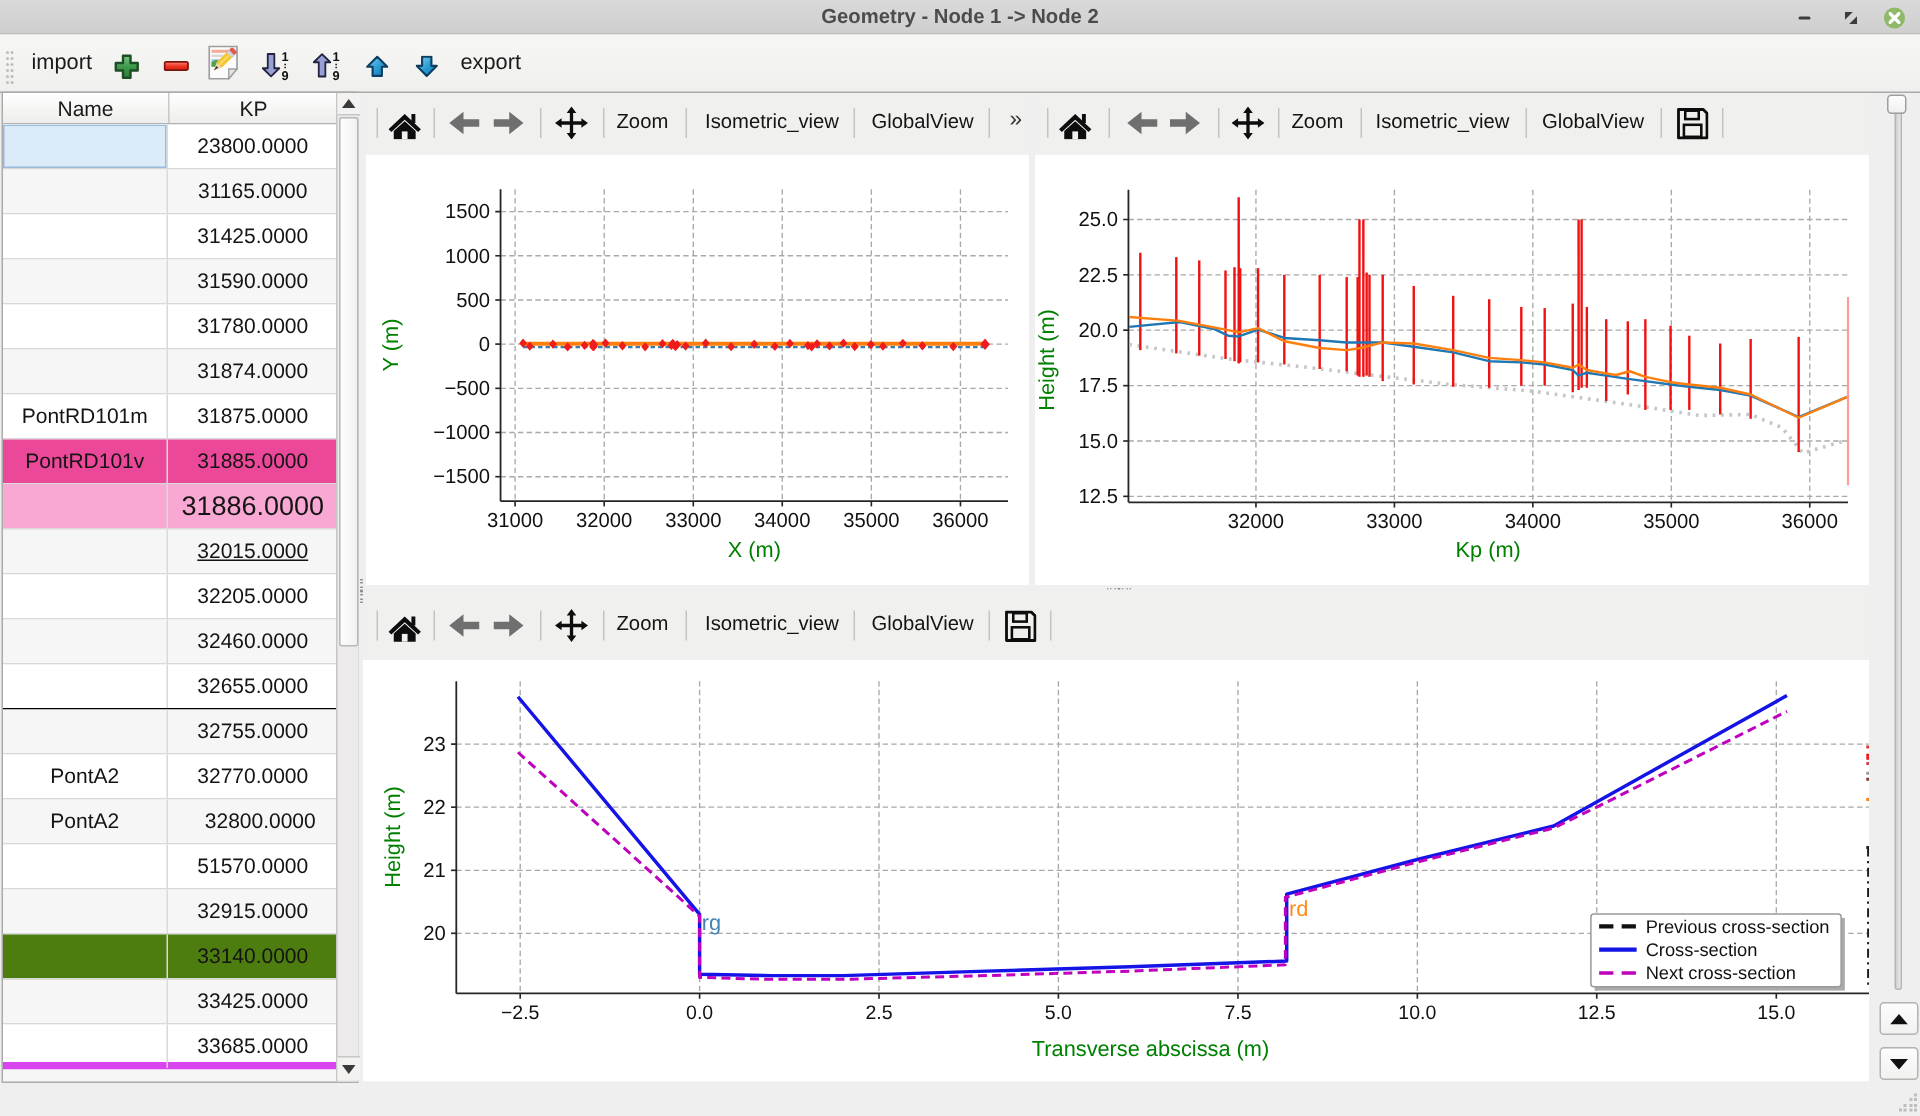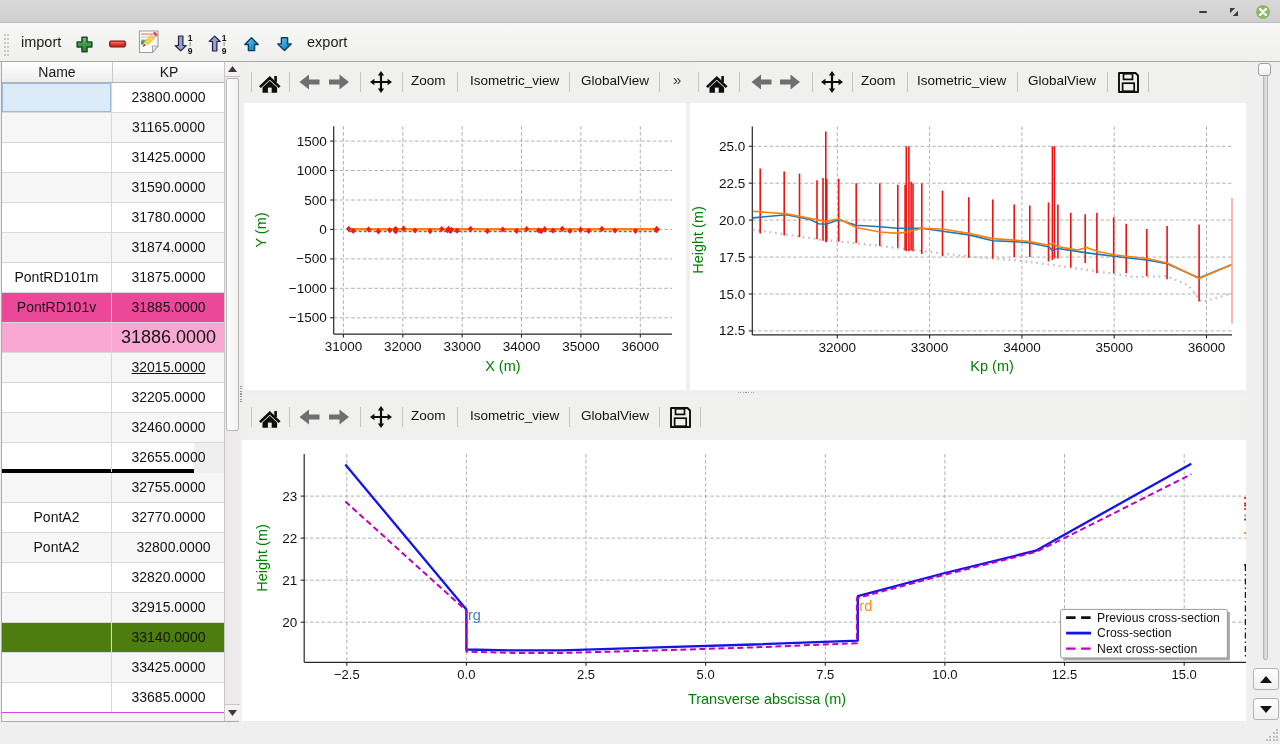--- a/index.html
+++ b/index.html
@@ -1,13 +1,14 @@
 <!DOCTYPE html>
 <html><head><meta charset="utf-8"><title>Geometry</title><style>html,body{margin:0;padding:0;}body{width:1280px;height:744px;position:relative;overflow:hidden;font-family:"Liberation Sans",sans-serif;background:#efefef;}*{box-sizing:border-box;}</style></head><body>
 <div style="position:absolute;left:0;top:0;width:1280px;height:23px;background:linear-gradient(#d9d9d9,#cfcfcf);border-bottom:1px solid #bcbcbc;">
+    <div style="position:absolute;left:0;right:0;top:3px;text-align:center;font-size:13.5px;font-weight:bold;color:#4c4c4c;">Geometry - Node 1 -&gt; Node 2</div>
     <div style="position:absolute;left:1199px;top:10.5px;width:8px;height:2.5px;background:#3c3c3c;border-radius:1px;"></div>
     <svg width="8" height="8" style="position:absolute;left:1230px;top:8px" viewBox="0 0 8 8">
       <path d="M0 0 L5.2 0 L0 5.2 Z" fill="#3c3c3c"></path>
       <path d="M8 2.8 L8 8 L2.8 8 Z" fill="#3c3c3c"></path>
     </svg>
     <div style="position:absolute;left:1256px;top:5px;width:14px;height:14px;border-radius:50%;background:#90b869;">
       <svg width="8" height="8" style="position:absolute;left:3px;top:3px" viewBox="0 0 8 8">
         <path d="M1 1 L7 7 M7 1 L1 7" stroke="#ffffff" stroke-width="2.2" stroke-linecap="round"></path>
       </svg>
     </div>
@@ -143,53 +144,53 @@
     <div style="position:absolute;left:111px;top:0;width:111px;height:29px;text-align:center;line-height:29px;text-decoration:underline;">32015.0000</div>
   </div>
 <div style="position:absolute;left:2px;top:383px;width:222px;height:30px;background:#ffffff;border-bottom:1px solid #d9d9d9;font-size:14px;color:#141414;">
     <div style="position:absolute;left:0;top:0;width:110px;height:29px;border-right:1px solid #d9d9d9;text-align:center;line-height:29px;"></div>
     <div style="position:absolute;left:111px;top:0;width:111px;height:29px;text-align:center;line-height:29px;">32205.0000</div>
   </div>
 <div style="position:absolute;left:2px;top:413px;width:222px;height:30px;background:#f6f6f6;border-bottom:1px solid #d9d9d9;font-size:14px;color:#141414;">
     <div style="position:absolute;left:0;top:0;width:110px;height:29px;border-right:1px solid #d9d9d9;text-align:center;line-height:29px;"></div>
     <div style="position:absolute;left:111px;top:0;width:111px;height:29px;text-align:center;line-height:29px;">32460.0000</div>
   </div>
-<div style="position:absolute;left:2px;top:443px;width:192px;height:30px;background:#ffffff;border-bottom:4px solid #000000;font-size:14px;color:#141414;">
+<div style="position:absolute;left:2px;top:443px;width:222px;height:30px;background:#ffffff;border-bottom:1px solid #000000;font-size:14px;color:#141414;">
     <div style="position:absolute;left:0;top:0;width:110px;height:29px;border-right:1px solid #d9d9d9;text-align:center;line-height:29px;"></div>
     <div style="position:absolute;left:111px;top:0;width:111px;height:29px;text-align:center;line-height:29px;">32655.0000</div>
   </div>
 <div style="position:absolute;left:2px;top:473px;width:222px;height:30px;background:#f6f6f6;border-bottom:1px solid #d9d9d9;font-size:14px;color:#141414;">
     <div style="position:absolute;left:0;top:0;width:110px;height:29px;border-right:1px solid #d9d9d9;text-align:center;line-height:29px;"></div>
     <div style="position:absolute;left:111px;top:0;width:111px;height:29px;text-align:center;line-height:29px;">32755.0000</div>
   </div>
 <div style="position:absolute;left:2px;top:503px;width:222px;height:30px;background:#ffffff;border-bottom:1px solid #d9d9d9;font-size:14px;color:#141414;">
     <div style="position:absolute;left:0;top:0;width:110px;height:29px;border-right:1px solid #d9d9d9;text-align:center;line-height:29px;">PontA2</div>
     <div style="position:absolute;left:111px;top:0;width:111px;height:29px;text-align:center;line-height:29px;">32770.0000</div>
   </div>
 <div style="position:absolute;left:2px;top:533px;width:222px;height:30px;background:#f6f6f6;border-bottom:1px solid #d9d9d9;font-size:14px;color:#141414;">
     <div style="position:absolute;left:0;top:0;width:110px;height:29px;border-right:1px solid #d9d9d9;text-align:center;line-height:29px;">PontA2</div>
     <div style="position:absolute;left:111px;top:0;width:111px;height:29px;text-align:center;line-height:29px;padding-left:10px;">32800.0000</div>
   </div>
 <div style="position:absolute;left:2px;top:563px;width:222px;height:30px;background:#ffffff;border-bottom:1px solid #d9d9d9;font-size:14px;color:#141414;">
     <div style="position:absolute;left:0;top:0;width:110px;height:29px;border-right:1px solid #d9d9d9;text-align:center;line-height:29px;"></div>
-    <div style="position:absolute;left:111px;top:0;width:111px;height:29px;text-align:center;line-height:29px;">32820.0000</div>
+    <div style="position:absolute;left:111px;top:0;width:111px;height:29px;text-align:center;line-height:29px;">51570.0000</div>
   </div>
 <div style="position:absolute;left:2px;top:593px;width:222px;height:30px;background:#f6f6f6;border-bottom:1px solid #d9d9d9;font-size:14px;color:#141414;">
     <div style="position:absolute;left:0;top:0;width:110px;height:29px;border-right:1px solid #d9d9d9;text-align:center;line-height:29px;"></div>
     <div style="position:absolute;left:111px;top:0;width:111px;height:29px;text-align:center;line-height:29px;">32915.0000</div>
   </div>
 <div style="position:absolute;left:2px;top:623px;width:222px;height:30px;background:#4d7c0f;border-bottom:1px solid #d9d9d9;font-size:14px;color:#141414;">
     <div style="position:absolute;left:0;top:0;width:110px;height:29px;border-right:1px solid #d9d9d9;text-align:center;line-height:29px;"></div>
     <div style="position:absolute;left:111px;top:0;width:111px;height:29px;text-align:center;line-height:29px;">33140.0000</div>
   </div>
 <div style="position:absolute;left:2px;top:653px;width:222px;height:30px;background:#f6f6f6;border-bottom:1px solid #d9d9d9;font-size:14px;color:#141414;">
     <div style="position:absolute;left:0;top:0;width:110px;height:29px;border-right:1px solid #d9d9d9;text-align:center;line-height:29px;"></div>
     <div style="position:absolute;left:111px;top:0;width:111px;height:29px;text-align:center;line-height:29px;">33425.0000</div>
   </div>
-<div style="position:absolute;left:2px;top:683px;width:222px;height:30px;background:#ffffff;border-bottom:1px solid #d946ef;font-size:14px;color:#141414;">
+<div style="position:absolute;left:2px;top:683px;width:222px;height:30px;background:#ffffff;border-bottom:5px solid #d946ef;font-size:14px;color:#141414;">
     <div style="position:absolute;left:0;top:0;width:110px;height:29px;border-right:1px solid #d9d9d9;text-align:center;line-height:29px;"></div>
     <div style="position:absolute;left:111px;top:0;width:111px;height:29px;text-align:center;line-height:29px;">33685.0000</div>
   </div>
 <div style="position:absolute;left:2px;top:713px;width:222px;height:8px;background:#f6f6f6;"></div>
 <div style="position:absolute;left:1px;top:61px;width:238px;height:661px;border:1px solid #ababab;pointer-events:none;"></div>
 <div style="position:absolute;left:224px;top:62px;width:15px;height:659px;background:#eceaea;border-left:1px solid #c6c6c6;">
     <div style="position:absolute;left:0px;top:0px;width:15px;height:15px;background:#f3f2f1;border-bottom:1px solid #c6c6c6;">
       <svg width="9" height="6" style="position:absolute;left:3px;top:4px">
         <path d="M4.5 0 L9 6 L0 6 Z" fill="#3a3a3a"></path>
       </svg>

